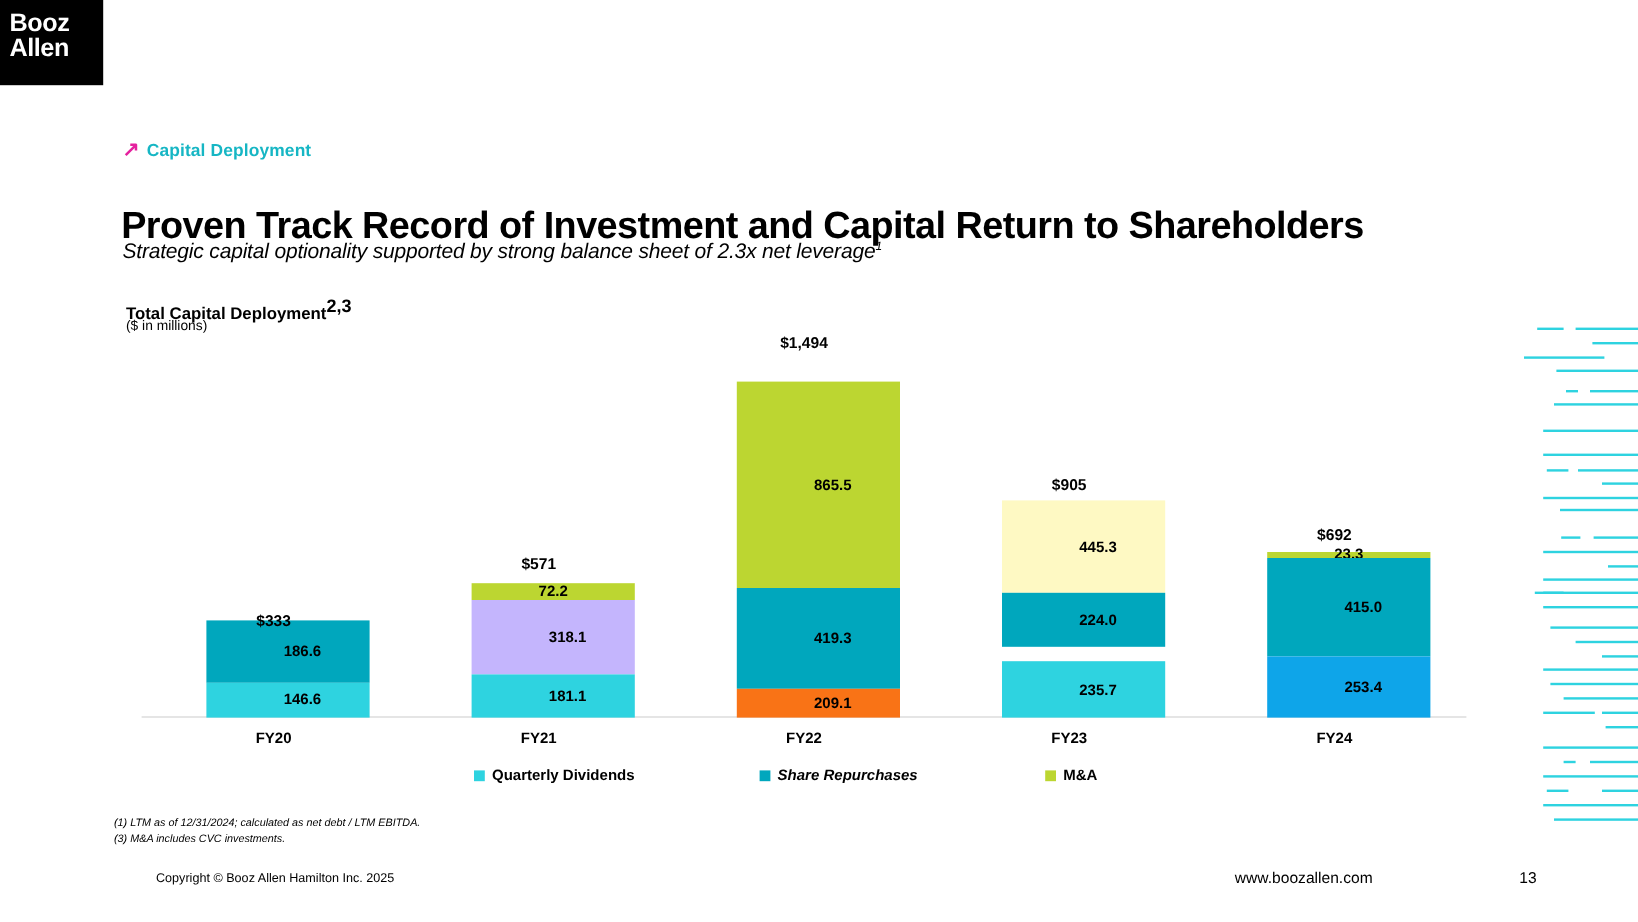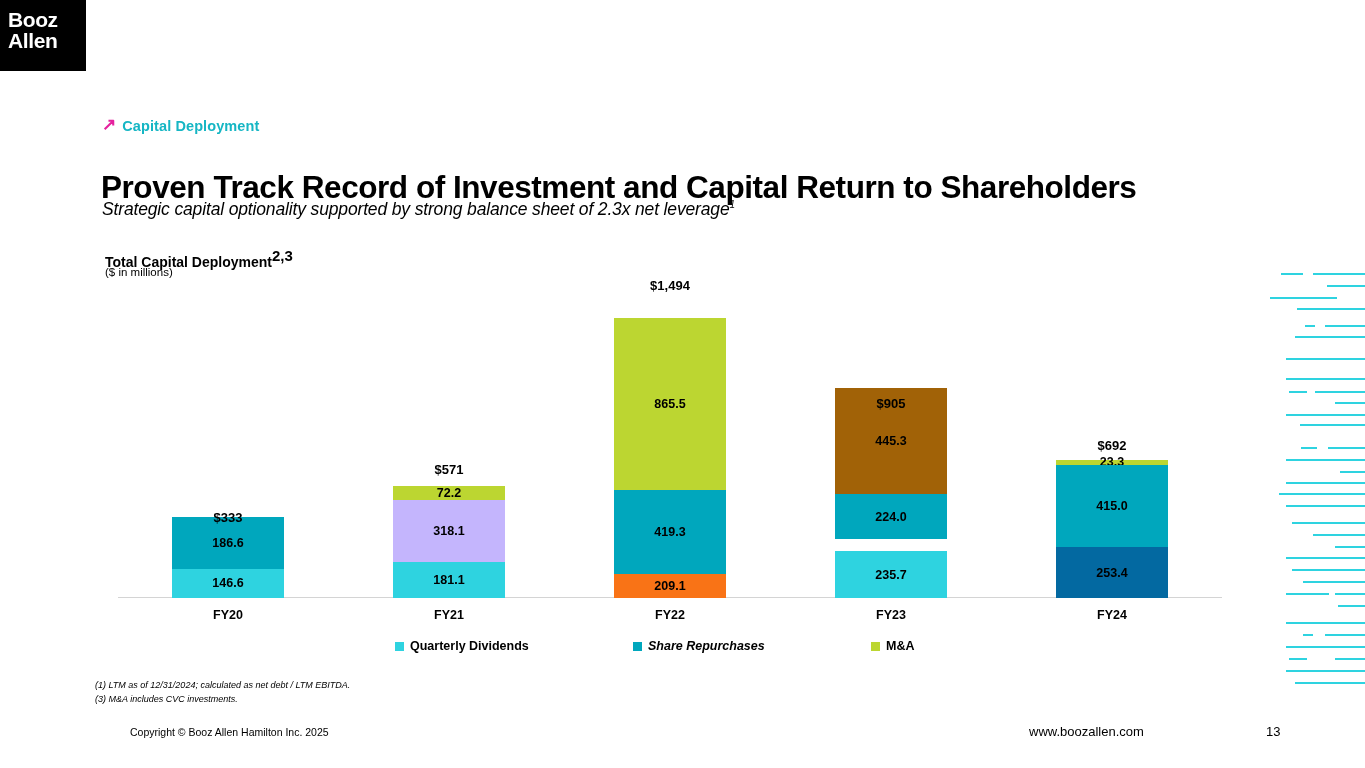--- a/index.html
+++ b/index.html
@@ -116,20 +116,21 @@
     bottom: 0;
     left: 0;
     width: 112px;
   }
   .bar-seg {
     position: relative;
     width: 100%;
     display: flex;
     align-items: center;
     justify-content: center;
+    padding-left: 24px;
   }
   .seg-label {
     font-size: 12.5px;
     font-weight: bold;
     color: #000000;
     white-space: nowrap;
   }
   .seg-label.floating {
     position: absolute;
     left: 0; right: 0;
@@ -277,42 +278,42 @@
         </div>
         <div class="bar-seg" style="height: 24px; background: #f97316;">
           <span class="seg-label">209.1</span>
         </div>
       </div>
       <div class="total-label" style="bottom: 304.98px;">$1,494</div>
       <div class="cat-label">FY22</div>
     </div>
     <div class="bar-group" style="left: 717px; height: 298px;">
       <div class="bar-stack">
-        <div class="bar-seg" style="height: 106px; background: #a16207;">
+        <div class="bar-seg" style="height: 77px; background: #fef9c3;">
           <span class="seg-label">445.3</span>
         </div>
         <div class="bar-seg" style="height: 44.6801px; background: rgb(0, 167, 189);">
           <span class="seg-label">224.0</span>
         </div>
         <div class="bar-seg" style="height: 47.0138px; background: rgb(46, 211, 224); margin-top: 12px;">
           <span class="seg-label">235.7</span>
         </div>
       </div>
       <div class="total-label" style="bottom: 187.515px;">$905</div>
       <div class="cat-label">FY23</div>
     </div>
     <div class="bar-group" style="left: 938px; height: 298px;">
       <div class="bar-stack">
         <div class="bar-seg" style="height: 4.64752px; background: rgb(188, 214, 49);">
           <span class="seg-label floating">23.3</span>
         </div>
         <div class="bar-seg" style="height: 82.7778px; background: rgb(0, 167, 189);">
           <span class="seg-label">415.0</span>
         </div>
-        <div class="bar-seg" style="height: 50.5443px; background: #0369a1;">
+        <div class="bar-seg" style="height: 50.5443px; background: #0ea5e9;">
           <span class="seg-label">253.4</span>
         </div>
       </div>
       <div class="total-label" style="bottom: 144.97px;">$692</div>
       <div class="cat-label">FY24</div>
     </div>
   </div>
 
 <div id="legend" style="position: absolute; width: 600px; height: 16px;">
     <div class="legend-item" style="position: absolute; left: 0px;">

